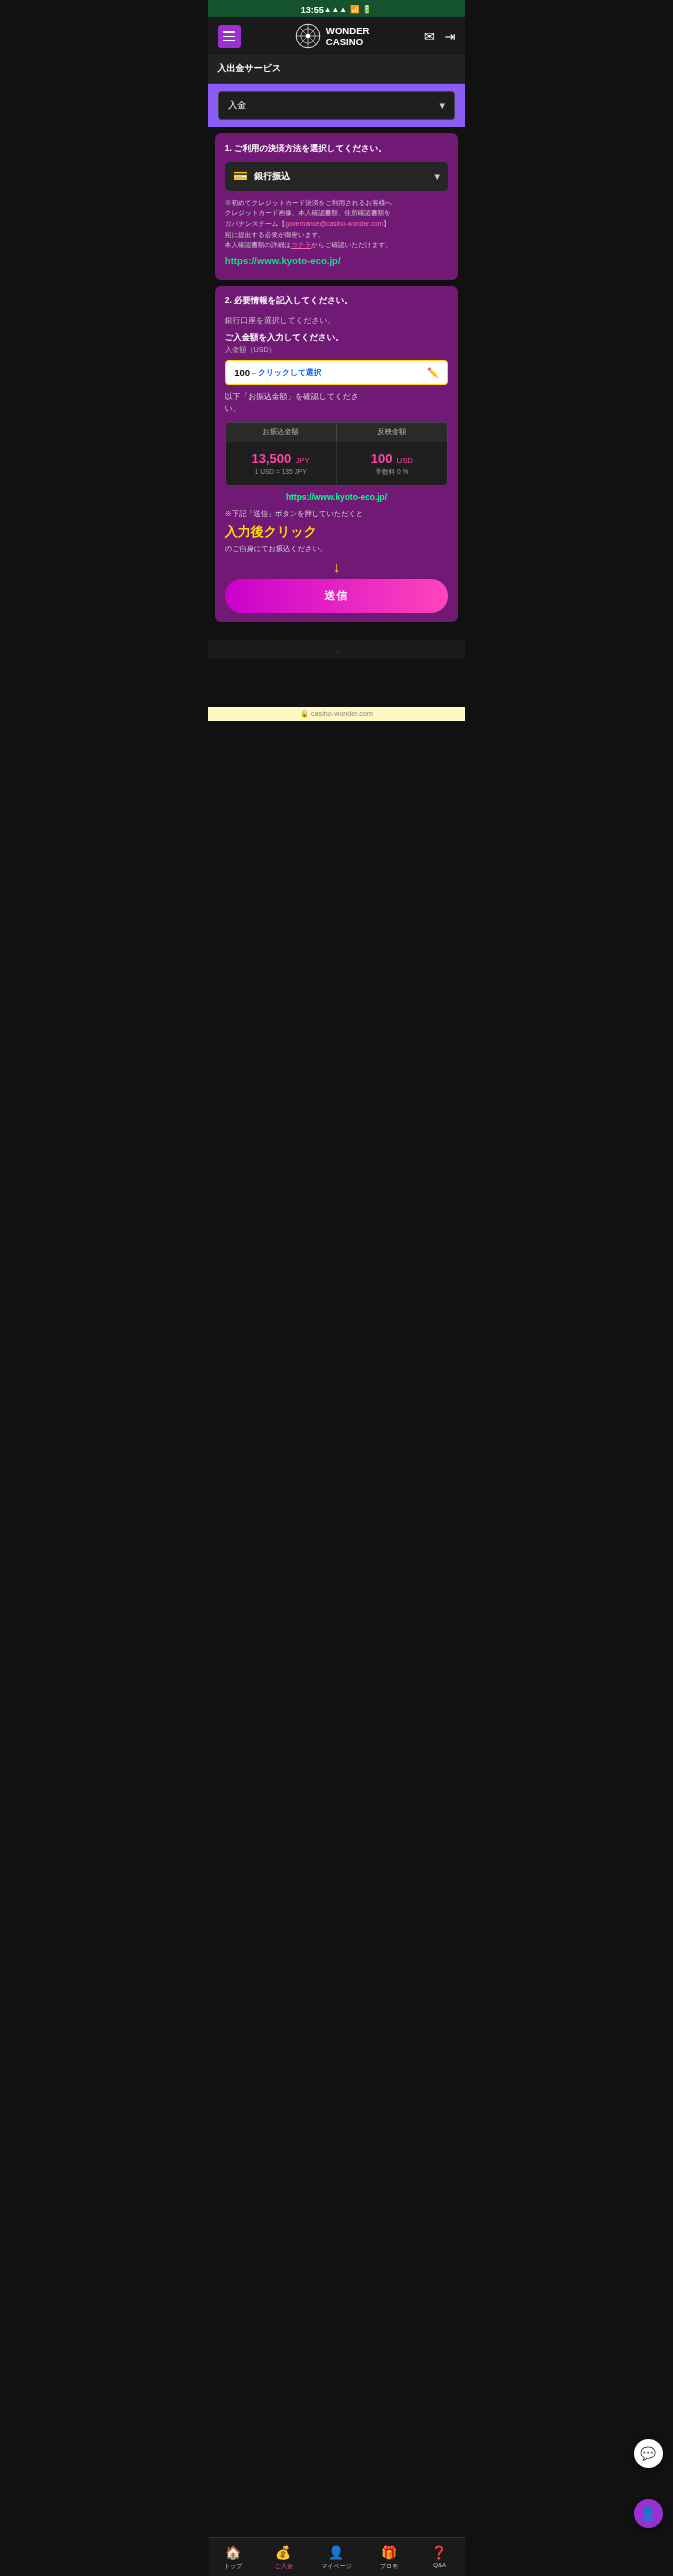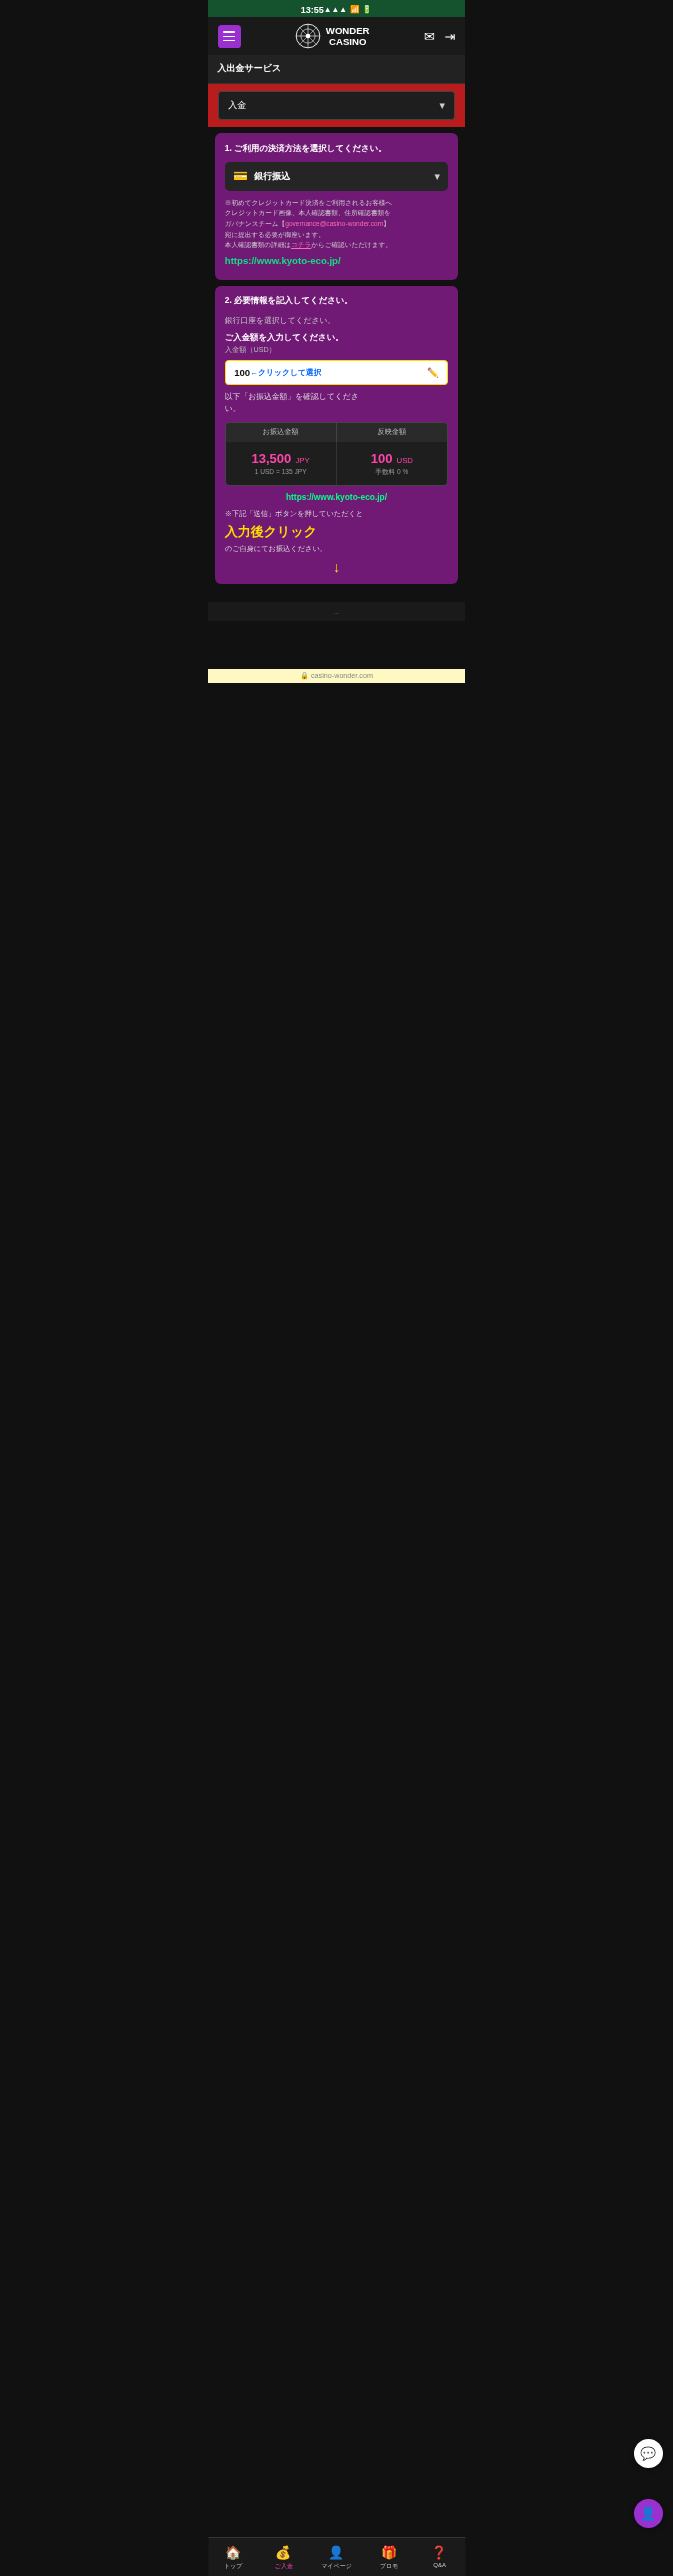--- a/index.html
+++ b/index.html
@@ -68,21 +68,20 @@
     }
     .logo-icon {
       width: 26px;
       height: 26px;
     }
     .logo-text {
       color: #fff;
       font-size: 9.6px;
       font-weight: 700;
       line-height: 1.2;
-      text-align: center;
     }
     .header-icons {
       display: flex;
       gap: 9.6px;
       align-items: center;
     }
     .header-icon-btn {
       background: none;
       border: none;
       cursor: pointer;
@@ -103,21 +102,21 @@
       padding: 7.2px 9.6px;
       font-size: 9px;
       font-weight: 600;
       color: #fff;
       border-bottom: 0.6px solid #333;
     }
 
     
     .dropdown-wrapper {
       padding: 7.2px 9.6px;
-      background: #b91c1c;
+      background: #8b5cf6;
     }
     .dropdown-select {
       width: 100%;
       background: #1e1e1e;
       border: 0.6px solid #444;
       border-radius: 3.6px;
       color: #fff;
       font-size: 9px;
       padding: 7.2px 9.6px;
       display: flex;
@@ -584,20 +583,23 @@
       <div class="send-notice">
         <span>※下記「送信」ボタンを押していただくと</span><br>
         <span class="yellow-text">入力後クリック</span><br>
         <span>のご自身にてお振込ください。</span>
       </div>
 
       
       <div style="text-align:center; font-size:14.4px; color:#ffdd00; font-weight:900;">↓</div>
 
       
+      <button class="send-btn">
+        <span>送信</span>
+      </button>
     </div>
   </div>
 
   <div style="height:12px;"></div>
 
   <div class="scroll-hint">
     <span>...</span>
   </div>
 
 </div>

